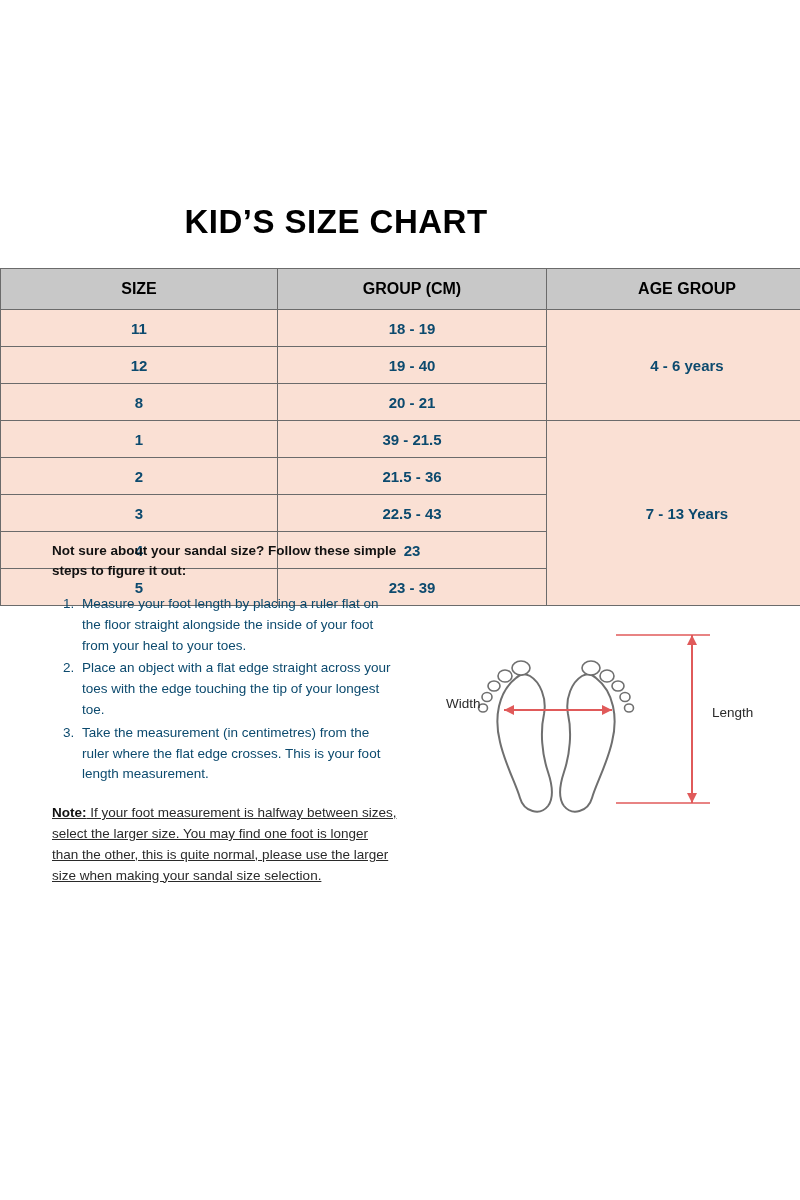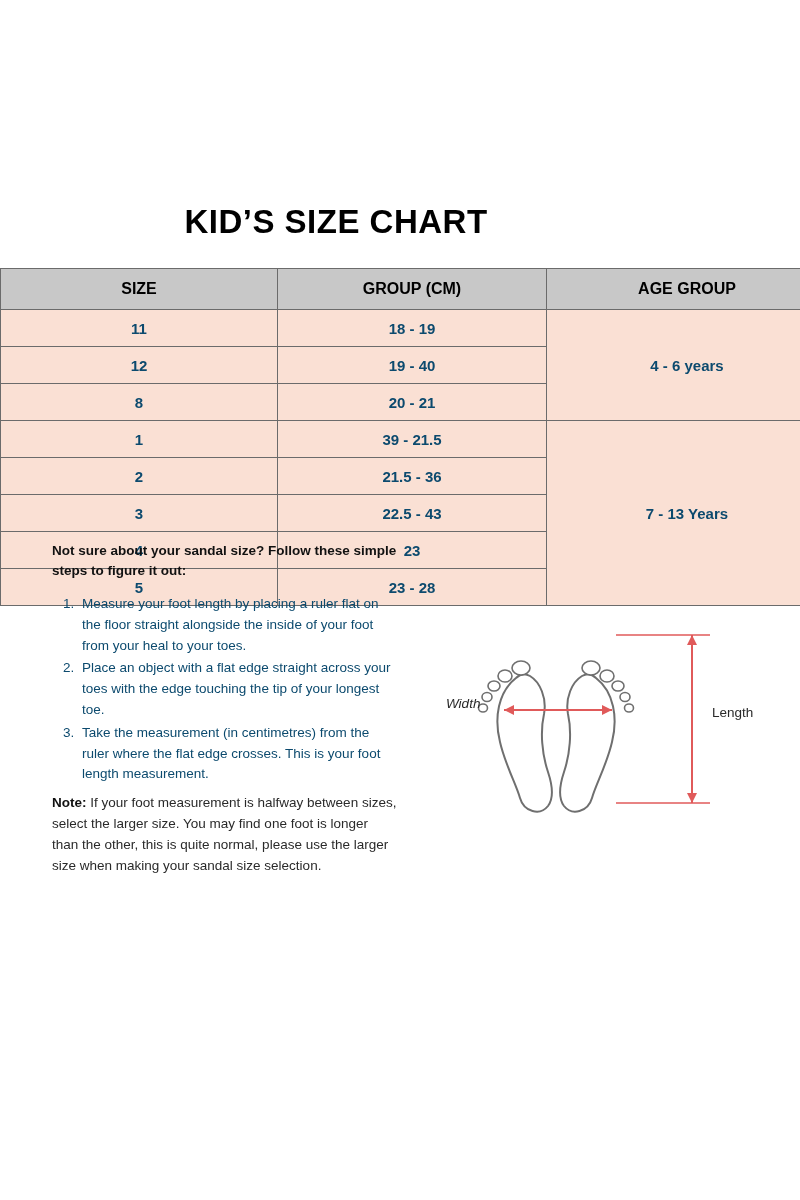--- a/index.html
+++ b/index.html
@@ -87,45 +87,46 @@
     padding-left: 26px;
     font-size: 13.5px;
     line-height: 1.54;
     color: #0c4a6e;
   }
   .steps li {
     margin-bottom: 2px;
     padding-left: 4px;
   }
   .note {
-    margin-top: 8px;
+    margin-top: 18px;
     font-size: 13.5px;
     line-height: 1.54;
     color: #2a2a2a;
+    text-decoration: underline;
   }
   .note b {
     font-weight: bold;
     color: #111;
   }
 
   
   .diagram {
     position: absolute;
     top: 600px;
     left: 420px;
     width: 350px;
     height: 250px;
   }
   .diagram svg { display: block; }
   .diagram-label {
     position: absolute;
     font-size: 13.5px;
     color: #2a2a2a;
   }
-  .label-width { left: 26px; top: 96px; font-style: italic; }
+  .label-width { left: 26px; top: 96px; }
   .label-length { left: 292px; top: 105px; }
 </style>
 </head>
 <body>
 
 <div class="page">
 
   <h1 class="title">KID’S SIZE CHART</h1>
 
   <table class="size-table">
@@ -162,21 +163,21 @@
       <tr>
         <td>3</td>
         <td>22.5 - 43</td>
       </tr>
       <tr>
         <td>4</td>
         <td>23</td>
       </tr>
       <tr>
         <td>5</td>
-        <td>23 - 28</td>
+        <td>23 - 39</td>
       </tr>
     </tbody>
   </table>
 
   <div class="instructions">
     <p class="instr-head">Not sure about your sandal size? Follow these simple steps to figure it out:</p>
     <ol class="steps">
       <li>Measure your foot length by placing a ruler flat on the floor straight alongside the inside of your foot from your heal to your toes.</li>
       <li>Place an object with a flat edge straight across your toes with the edge touching the tip of your longest toe.</li>
       <li>Take the measurement (in centimetres) from the ruler where the flat edge crosses. This is your foot length measurement.</li>

